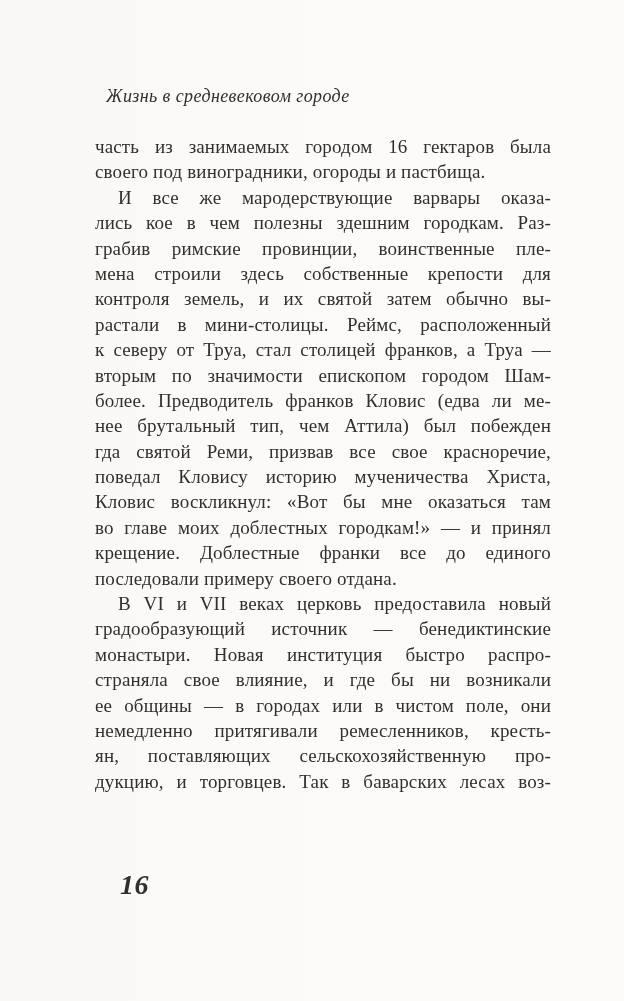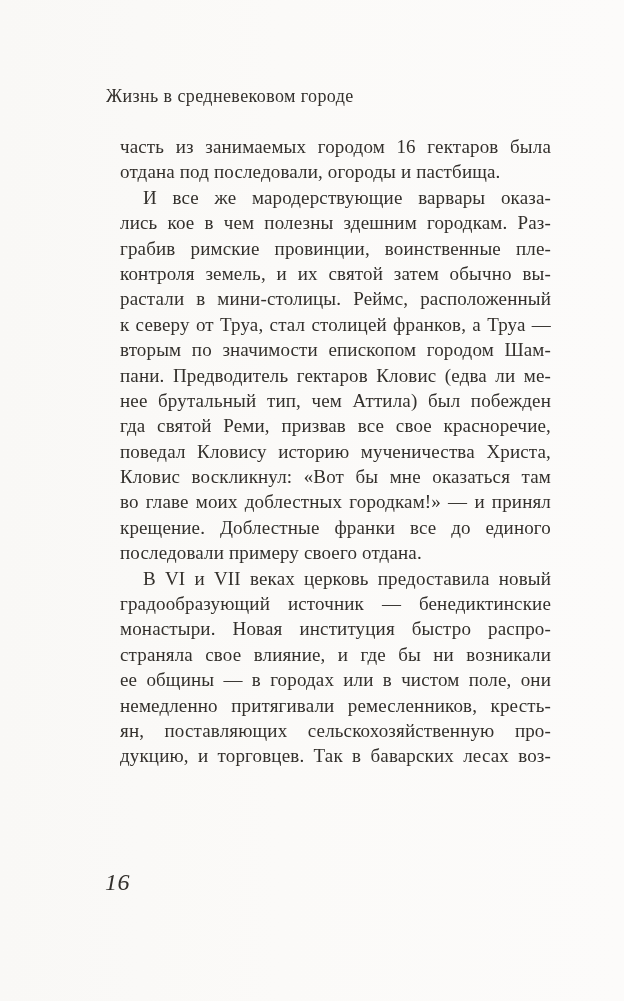--- a/index.html
+++ b/index.html
@@ -14,70 +14,72 @@
     height: 1001px;
     background: linear-gradient(90deg, #f9f8f6 0%, var(--bg) 45%, #fcfbfa 100%);
     overflow: hidden;
     font-family: "Liberation Serif", "DejaVu Serif", serif;
     color: var(--ink);
   }
   .running-header {
     position: absolute;
     left: 106px;
     top: 86px;
+    font-style: italic;
     font-size: 18px;
     letter-spacing: 0.4px;
     white-space: nowrap;
   }
   .text-block {
     position: absolute;
     left: 95px;
     top: 134px;
     width: 456px;
   }
   .line {
     font-size: 19px;
     line-height: 25.4px;
     height: 25.4px;
     text-align: justify;
     text-align-last: justify;
     letter-spacing: 0.15px;
     white-space: nowrap; 
-    margin-left: 25px;
   }
   
   .line { white-space: normal; overflow: visible; }
   .line.para-end { text-align-last: left; }
   .line.indent { text-indent: 23px; }
   .page-number {
     position: absolute;
-    left: 105px;
+    left: 120px;
     top: 869px;
     font-style: italic;
-    font-size: 24px;
+    font-size: 28px;
     letter-spacing: 0.5px;
+    font-weight: bold;
   }
 </style>
 </head>
 <body>
 
 <div class="book-page">
   <div class="running-header">Жизнь в средневековом городе</div>
 
   <div class="text-block">
       <div class="line">часть из занимаемых городом 16 гектаров была</div>
-      <div class="line para-end">отдана под последовали, огороды и пастбища.</div>
+      <div class="line para-end">своего под виноградники, огороды и пастбища.</div>
       <div class="line indent">И все же мародерствующие варвары оказа-</div>
       <div class="line">лись кое в чем полезны здешним городкам. Раз-</div>
       <div class="line">грабив римские провинции, воинственные пле-</div>
+      <div class="line">мена строили здесь собственные крепости для</div>
       <div class="line">контроля земель, и их святой затем обычно вы-</div>
       <div class="line">растали в мини-столицы. Реймс, расположенный</div>
       <div class="line">к северу от Труа, стал столицей франков, а Труа —</div>
       <div class="line">вторым по значимости епископом городом Шам-</div>
-      <div class="line">пани. Предводитель гектаров Кловис (едва ли ме-</div>
+      <div class="line">более. Предводитель франков Кловис (едва ли ме-</div>
       <div class="line">нее брутальный тип, чем Аттила) был побежден</div>
       <div class="line">гда святой Реми, призвав все свое красноречие,</div>
       <div class="line">поведал Кловису историю мученичества Христа,</div>
       <div class="line">Кловис воскликнул: «Вот бы мне оказаться там</div>
       <div class="line">во главе моих доблестных городкам!» — и принял</div>
       <div class="line">крещение. Доблестные франки все до единого</div>
       <div class="line para-end">последовали примеру своего отдана.</div>
       <div class="line indent">В VI и VII веках церковь предоставила новый</div>
       <div class="line">градообразующий источник — бенедиктинские</div>
       <div class="line">монастыри. Новая институция быстро распро-</div>

